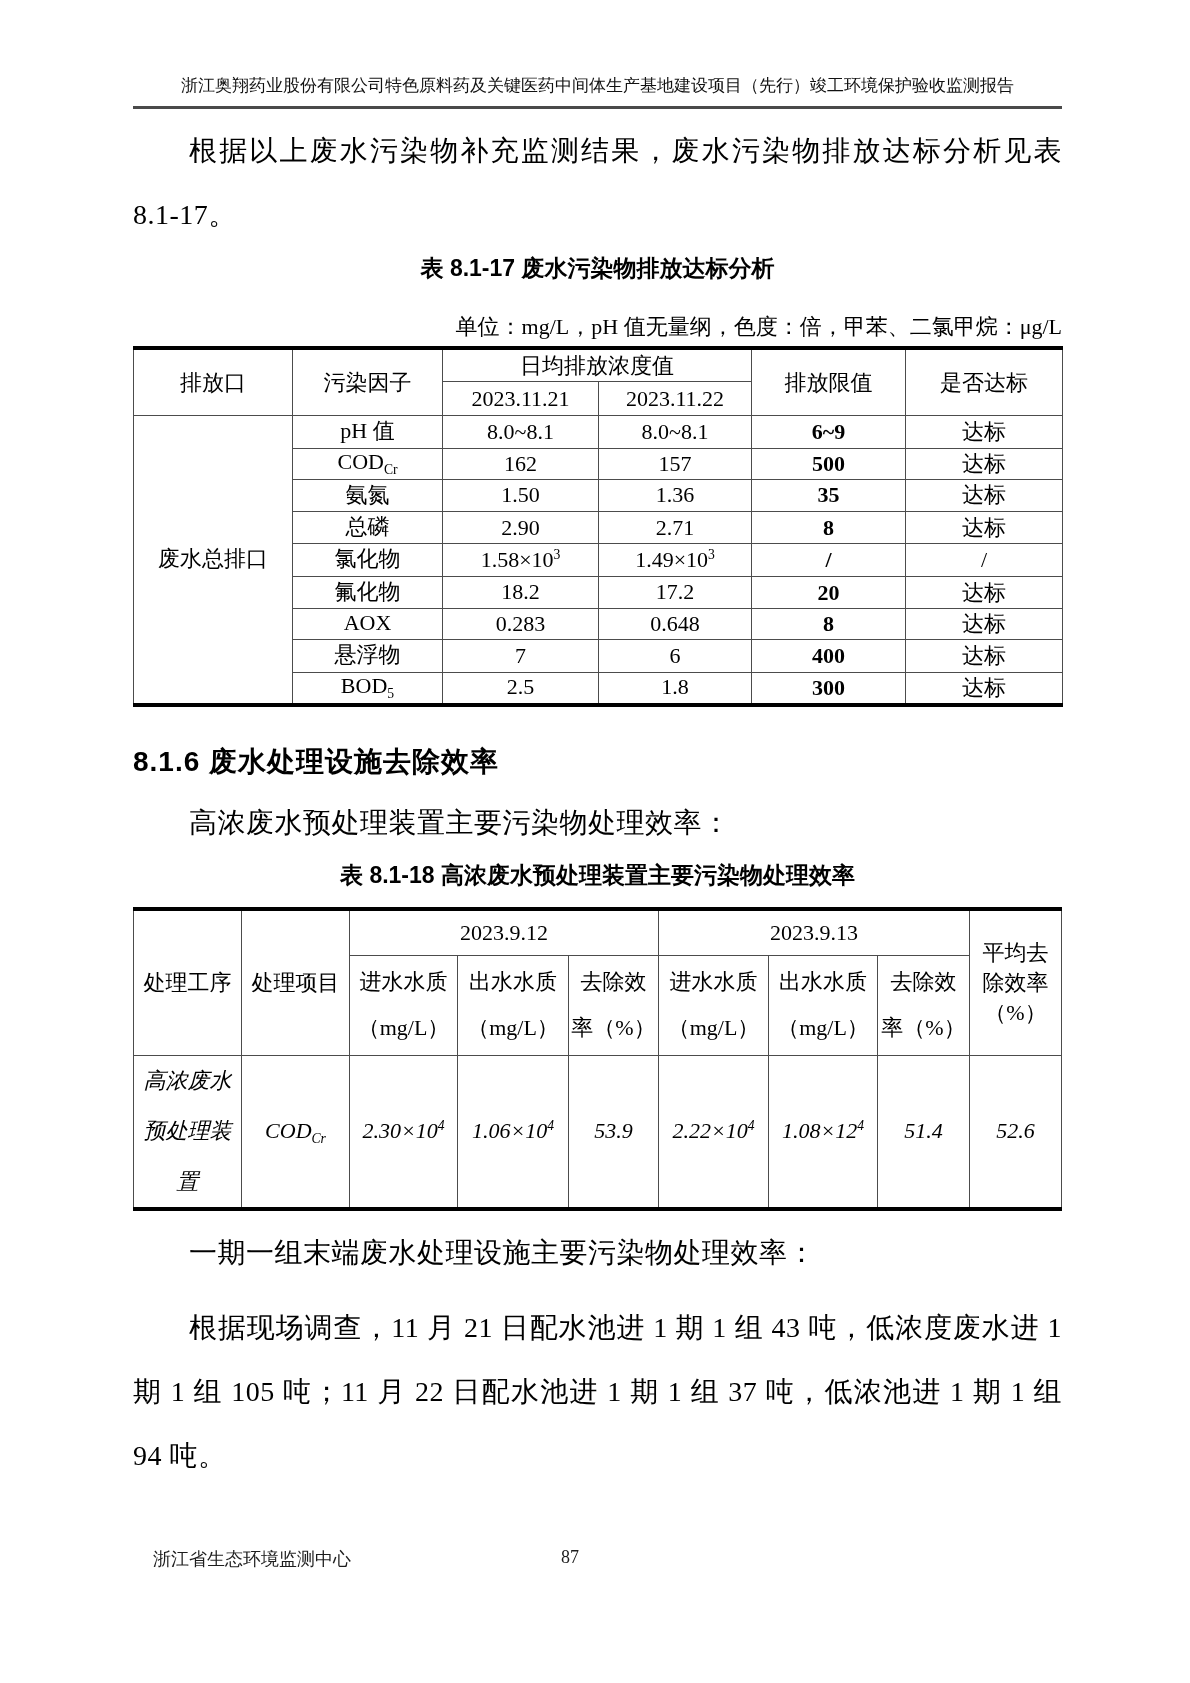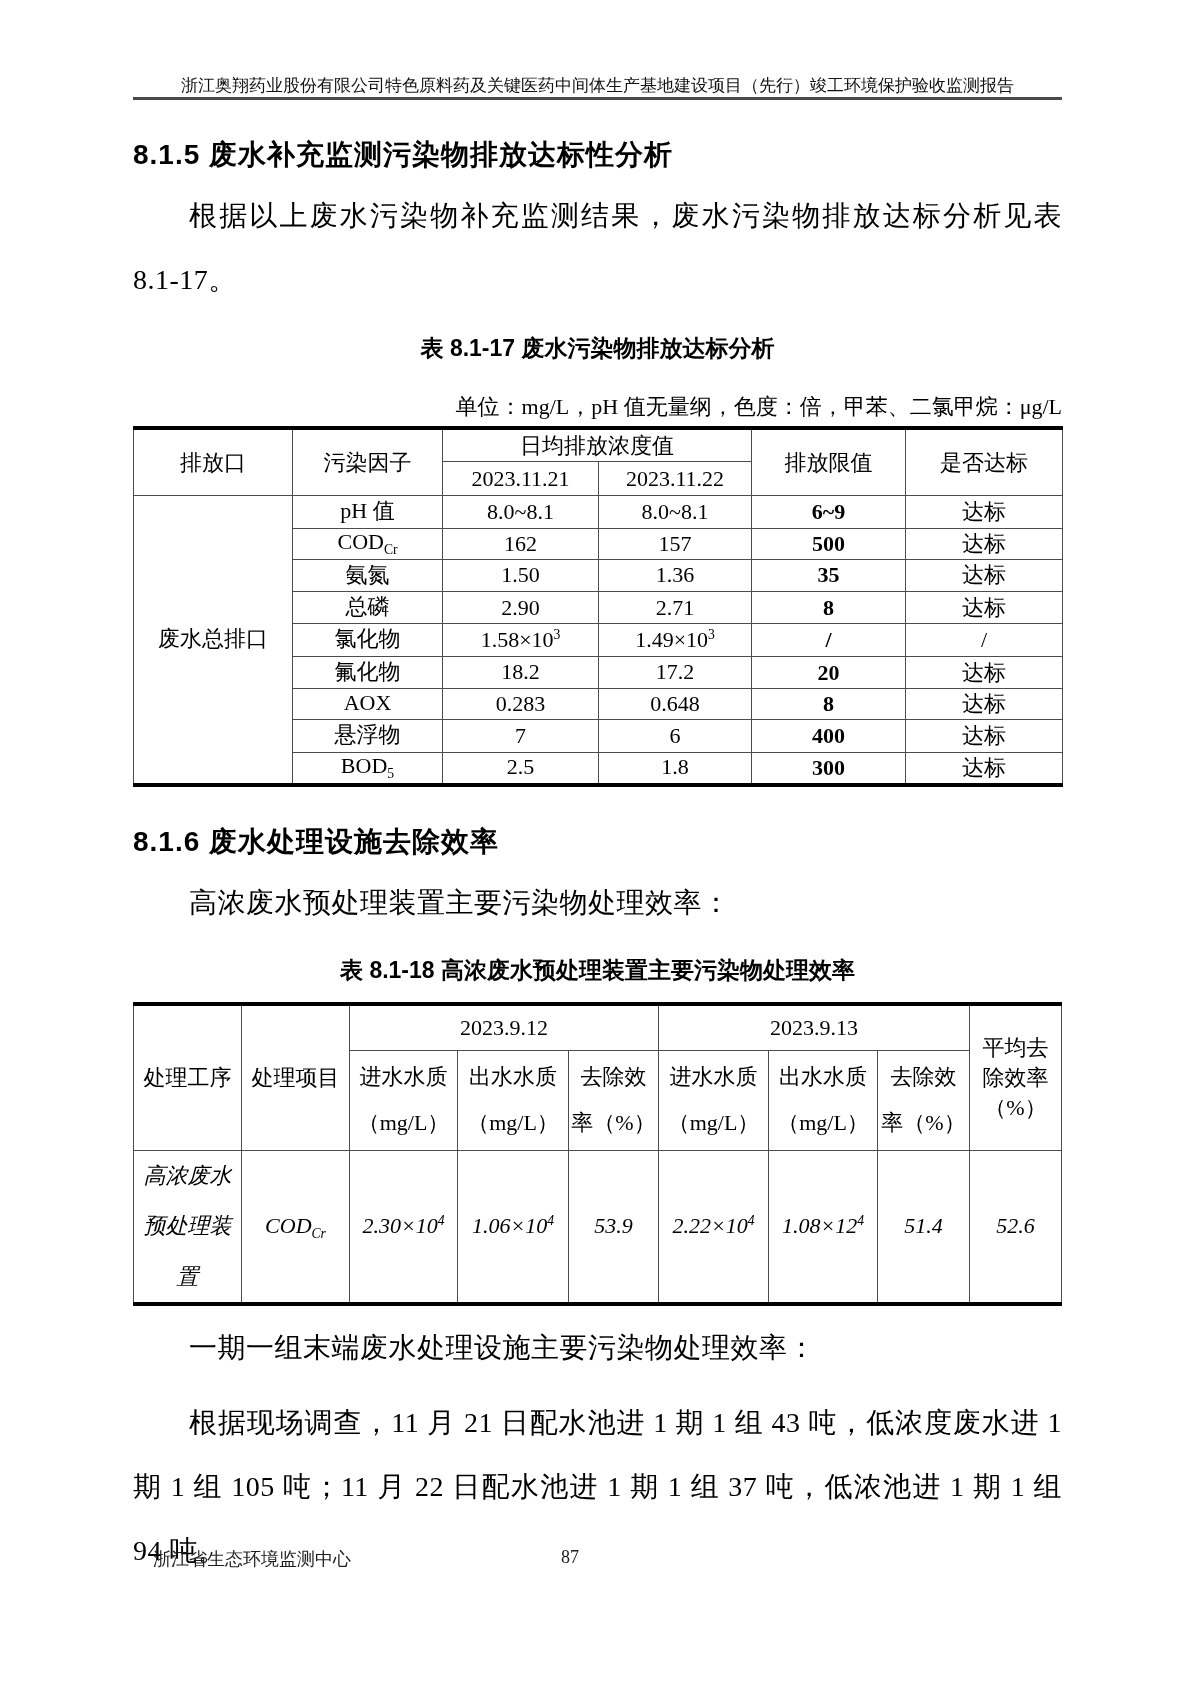--- a/index.html
+++ b/index.html
@@ -12,21 +12,21 @@
     background: #ffffff;
     color: #000;
     font-family: "Liberation Serif", "DejaVu Serif", serif;
     padding: 74px 128px 0 133px;
     overflow: hidden;
   }
   .doc-header {
     font-size: 17px;
     color: #111;
     text-align: center;
-    padding-bottom: 0;
+    padding-bottom: 9px;
     border-bottom: 3px solid #4a4a4a;
     white-space: nowrap;
   }
   h1.sec-heading {
     font-family: "Liberation Sans", "DejaVu Sans", sans-serif;
     font-size: 28px;
     font-weight: 700;
     margin-top: 36px;
     letter-spacing: 1px;
   }
@@ -36,21 +36,21 @@
     text-indent: 2em;
     text-align: justify;
     margin-top: 10px;
     letter-spacing: 0.5px;
   }
   .tbl-caption {
     font-family: "Liberation Sans", "DejaVu Sans", sans-serif;
     font-size: 23px;
     font-weight: 700;
     text-align: center;
-    margin-top: 20px;
+    margin-top: 5px;
   }
   .unit-note {
     font-size: 22px;
     text-align: right;
     margin-top: 28px;
     margin-bottom: 4px;
   }
   table.t {
     width: 100%;
     border-collapse: collapse;
@@ -87,21 +87,20 @@
   .doc-footer .org { margin-left: 30px; }
   .doc-footer .pagenum { position: absolute; left: 438px; top: 0; }
 </style>
 </head>
 <body>
 
 <div class="page">
 
   <div class="doc-header">浙江奥翔药业股份有限公司特色原料药及关键医药中间体生产基地建设项目（先行）竣工环境保护验收监测报告</div>
 
-  <h1 class="sec-heading">8.1.5 废水补充监测污染物排放达标性分析</h1>
 
   <p class="body-para">根据以上废水污染物补充监测结果，废水污染物排放达标分析见表 8.1-17。</p>
 
   <div class="tbl-caption">表 8.1-17 废水污染物排放达标分析</div>
   <div class="unit-note">单位：mg/L，pH 值无量纲，色度：倍，甲苯、二氯甲烷：μg/L</div>
 
   <table class="t t17">
     <colgroup>
       <col style="width:159px">
         <col style="width:150px">

